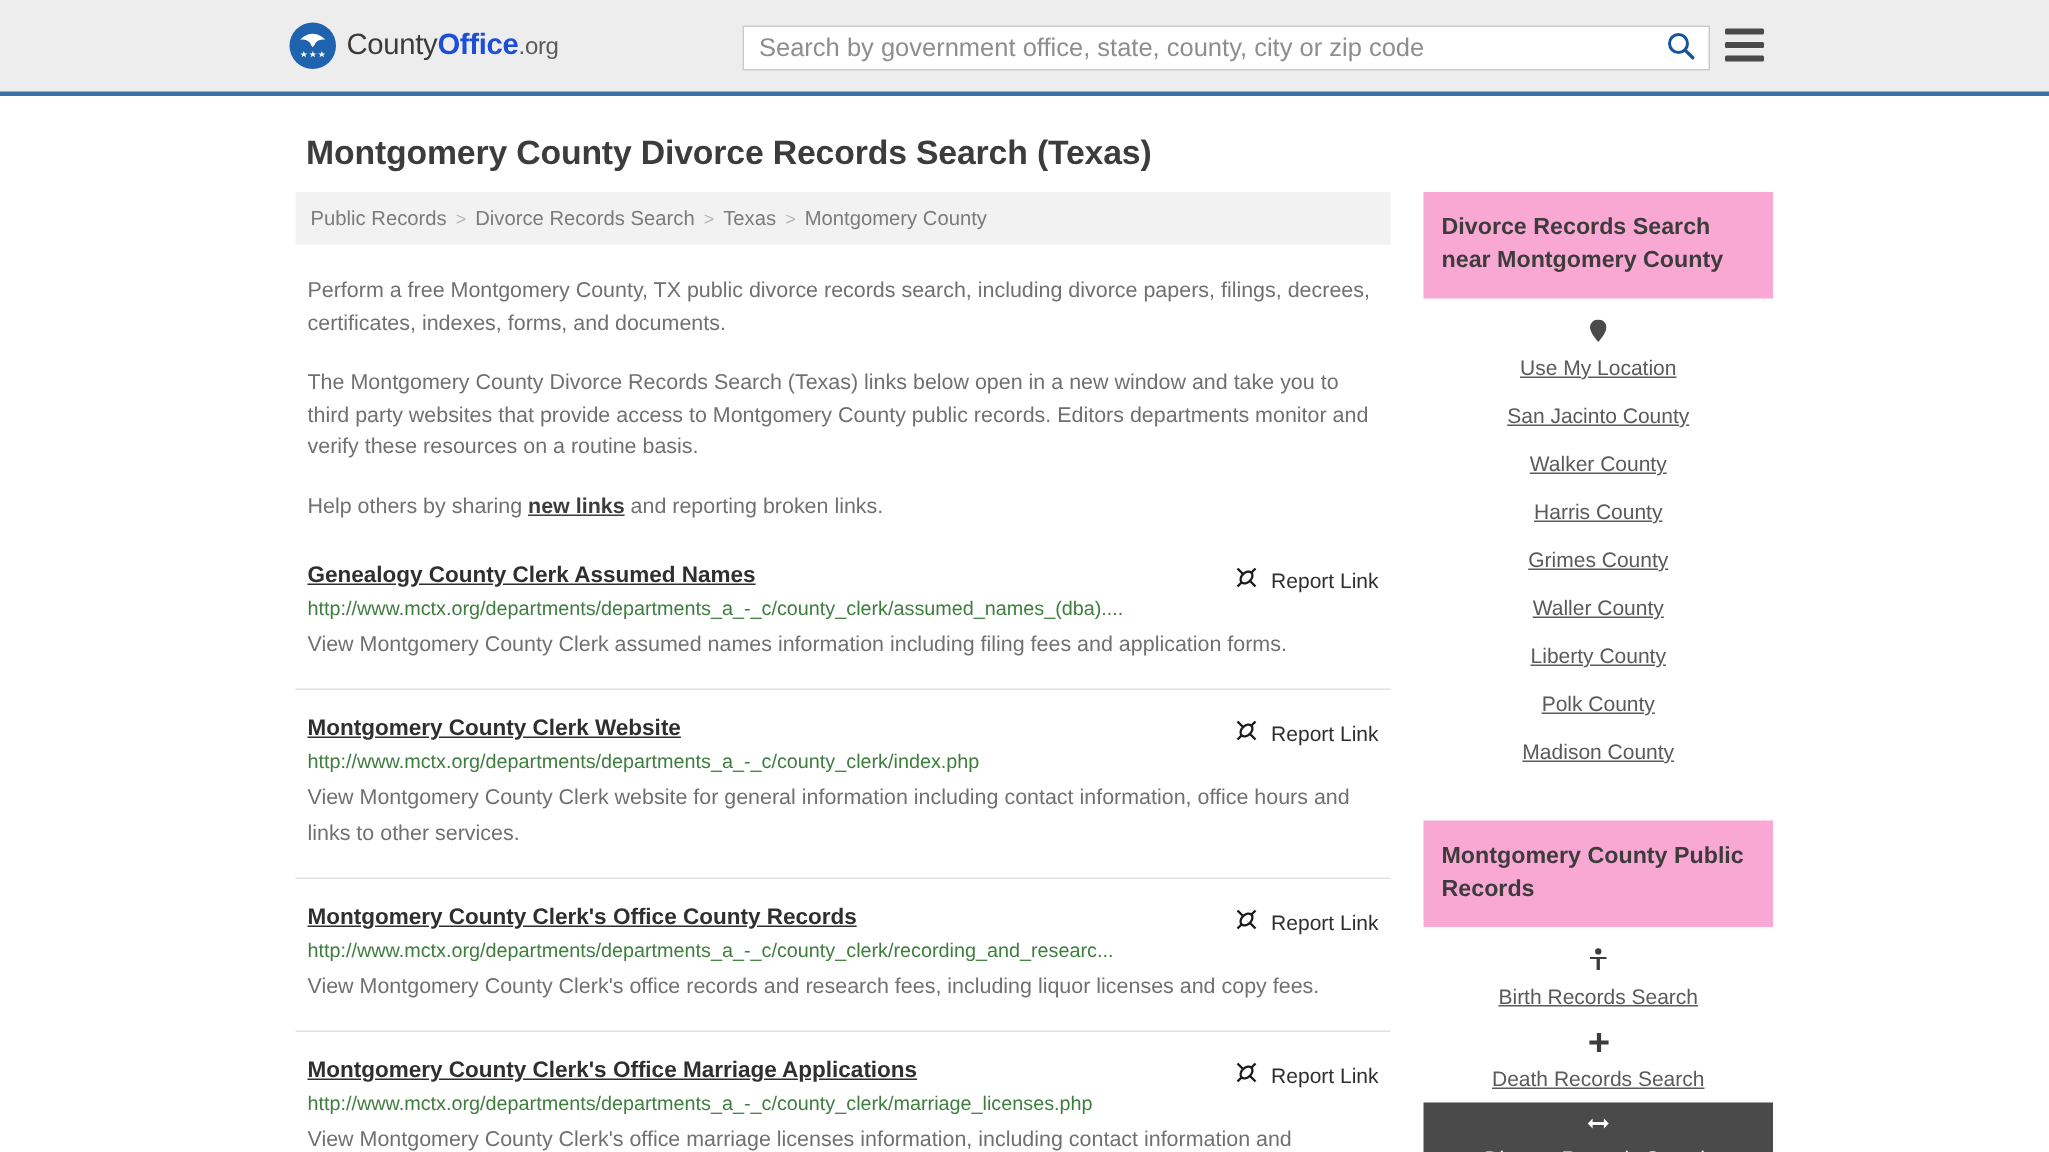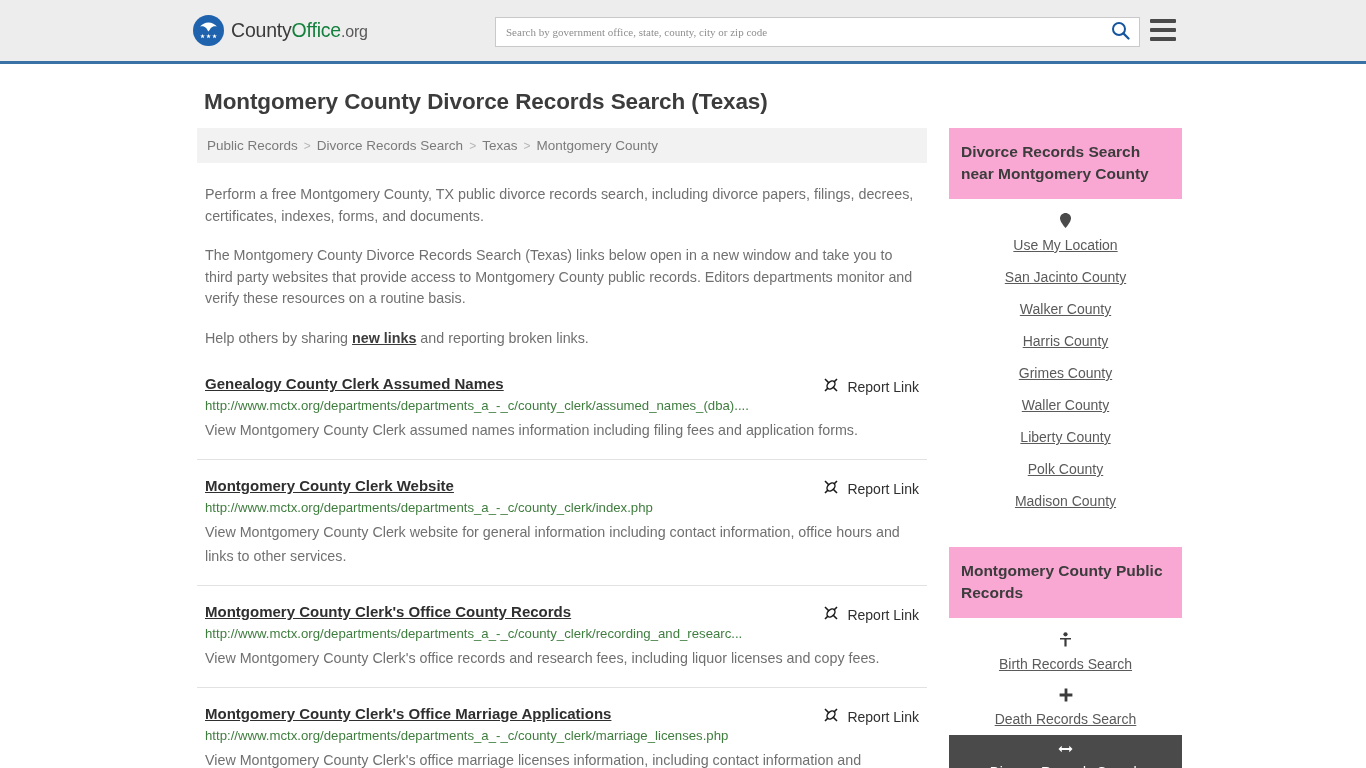--- a/index.html
+++ b/index.html
@@ -33,42 +33,42 @@
     position: relative;
     flex: none;
   }
   .logo-mark svg { position: absolute; top: 0; left: 0; }
   .logo-text {
     font-size: 19.5px;
     letter-spacing: -0.2px;
     white-space: nowrap;
   }
   .logo-text .c1 { color: #3b3b3b; font-weight: 400; }
-  .logo-text .c2 { color: #15803d; font-weight: 400; text-align: center; }
+  .logo-text .c2 { color: #1d4ed8; font-weight: 700; text-align: center; }
   .logo-text .c3 { color: #5a5a5a; font-size: 16px; }
 
   .search-wrap {
     position: absolute;
     left: 495px;
     top: 17px;
     width: 645px;
     height: 30px;
     background: #fff;
     border: 1px solid #c9c9c9;
     display: flex;
     align-items: center;
   }
   .search-input {
     flex: 1;
     border: none;
     outline: none;
     height: 100%;
     padding: 0 10px;
-    font-size: 11px;
-    font-family: Liberation Serif, serif;
+    font-size: 17px;
+    font-family: Liberation Sans, sans-serif;
     color: #0c4a6e;
     background: transparent;
   }
   .search-input::placeholder { color: #8e8e8e; }
   .search-btn {
     width: 38px; height: 100%;
     background: transparent;
     border: none;
     cursor: pointer;
     display: flex; align-items: center; justify-content: center;

